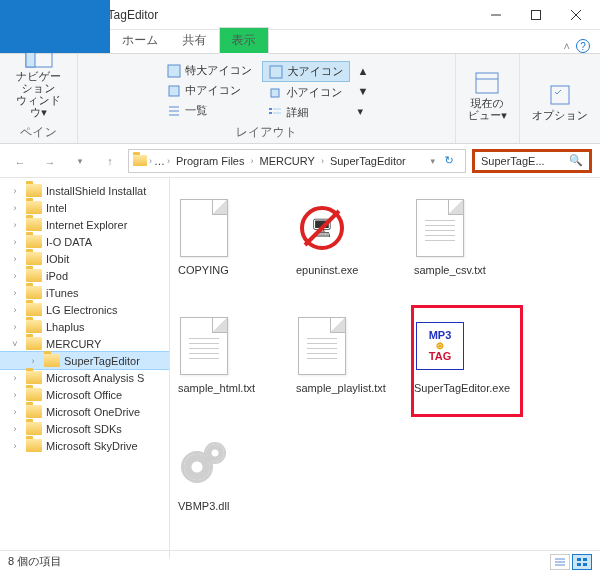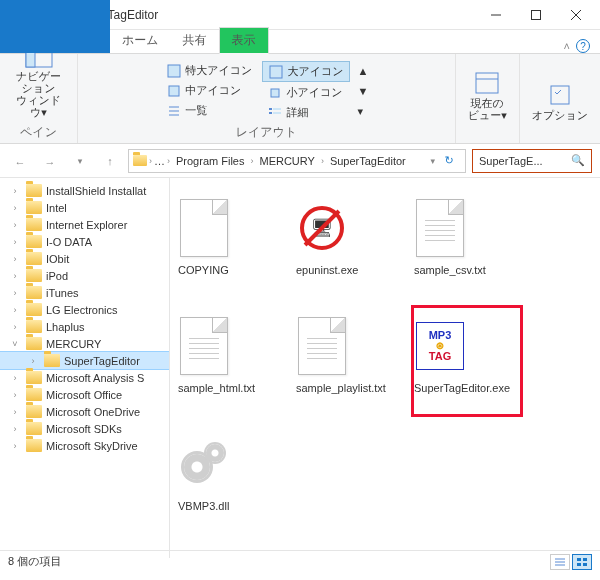--- a/index.html
+++ b/index.html
@@ -23,21 +23,21 @@
 .riblayout{display:flex;gap:4px}
 .layout-col{display:flex;flex-direction:column;gap:1px}
 .layout-item{display:flex;align-items:center;gap:4px;padding:2px 6px;font-size:11px}
 .layout-item.sel{background:#cde6f7;border:1px solid #92c0e0}
 .addrbar{height:34px;display:flex;align-items:center;padding:4px 8px;gap:6px;border-bottom:1px solid #e5e5e5}
 .nav-arr{width:24px;height:24px;display:flex;align-items:center;justify-content:center;color:#888}
 .addr{flex:1;height:24px;border:1px solid #ccc;display:flex;align-items:center;padding:0 4px;gap:2px}
 .crumb{padding:0 4px;display:flex;align-items:center;gap:2px;font-size:11px}
 .crumb-sep{color:#888;font-size:9px}
 .refresh{width:24px;height:24px;display:flex;align-items:center;justify-content:center;color:#1979ca}
-.search{width:120px;height:24px;border:1px solid #c2410c;display:flex;align-items:center;padding:0 6px;color:#888;gap:4px}
+.search{width:120px;height:24px;border:3px solid #c2410c;display:flex;align-items:center;padding:0 6px;color:#888;gap:4px}
 .content{display:flex;height:380px}
 .tree{width:170px;border-right:1px solid #e5e5e5;overflow:hidden;padding:4px 0}
 .tree-item{display:flex;align-items:center;gap:4px;padding:2px 4px 2px 8px;font-size:11px;white-space:nowrap}
 .tree-item.active{background:#cce8ff;outline:1px solid #99d1ff}
 .tree-ind{width:14px;text-align:center;color:#888;font-size:9px}
 .folder-icon{width:16px;height:13px;background:linear-gradient(#ffe9a5,#f3c249);border-radius:1px;position:relative;flex-shrink:0}
 .folder-icon:before{content:"";position:absolute;top:-3px;left:0;width:7px;height:3px;background:#f3c249;border-radius:1px 1px 0 0}
 .files{flex:1;display:flex;flex-wrap:wrap;align-content:flex-start;padding:10px 6px;gap:8px 8px;overflow:hidden}
 .file{width:110px;height:110px;display:flex;flex-direction:column;align-items:flex-start;justify-content:flex-start;text-align:center;padding-top:8px}
 .file.red{outline:3px solid #e13;outline-offset:-2px}

